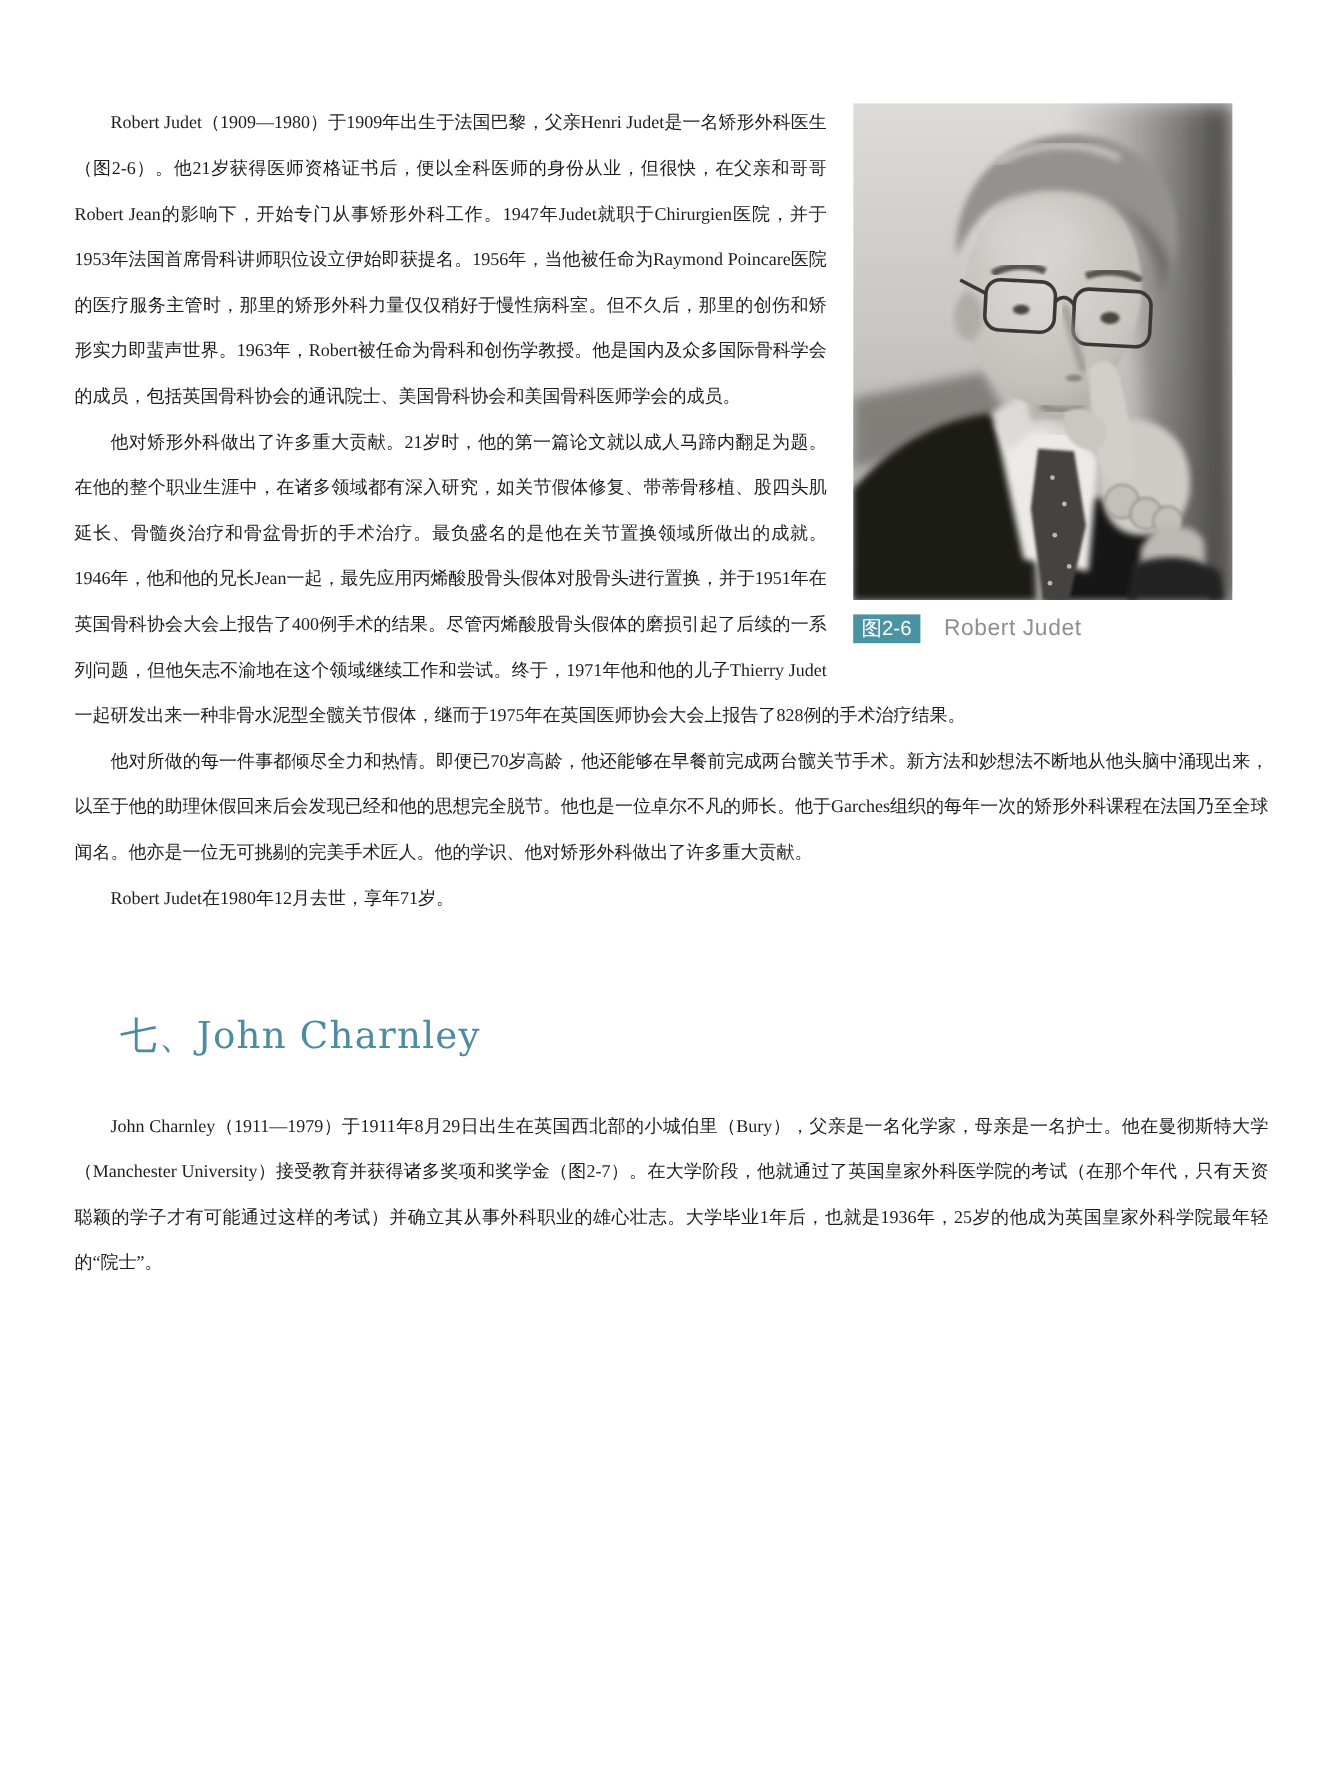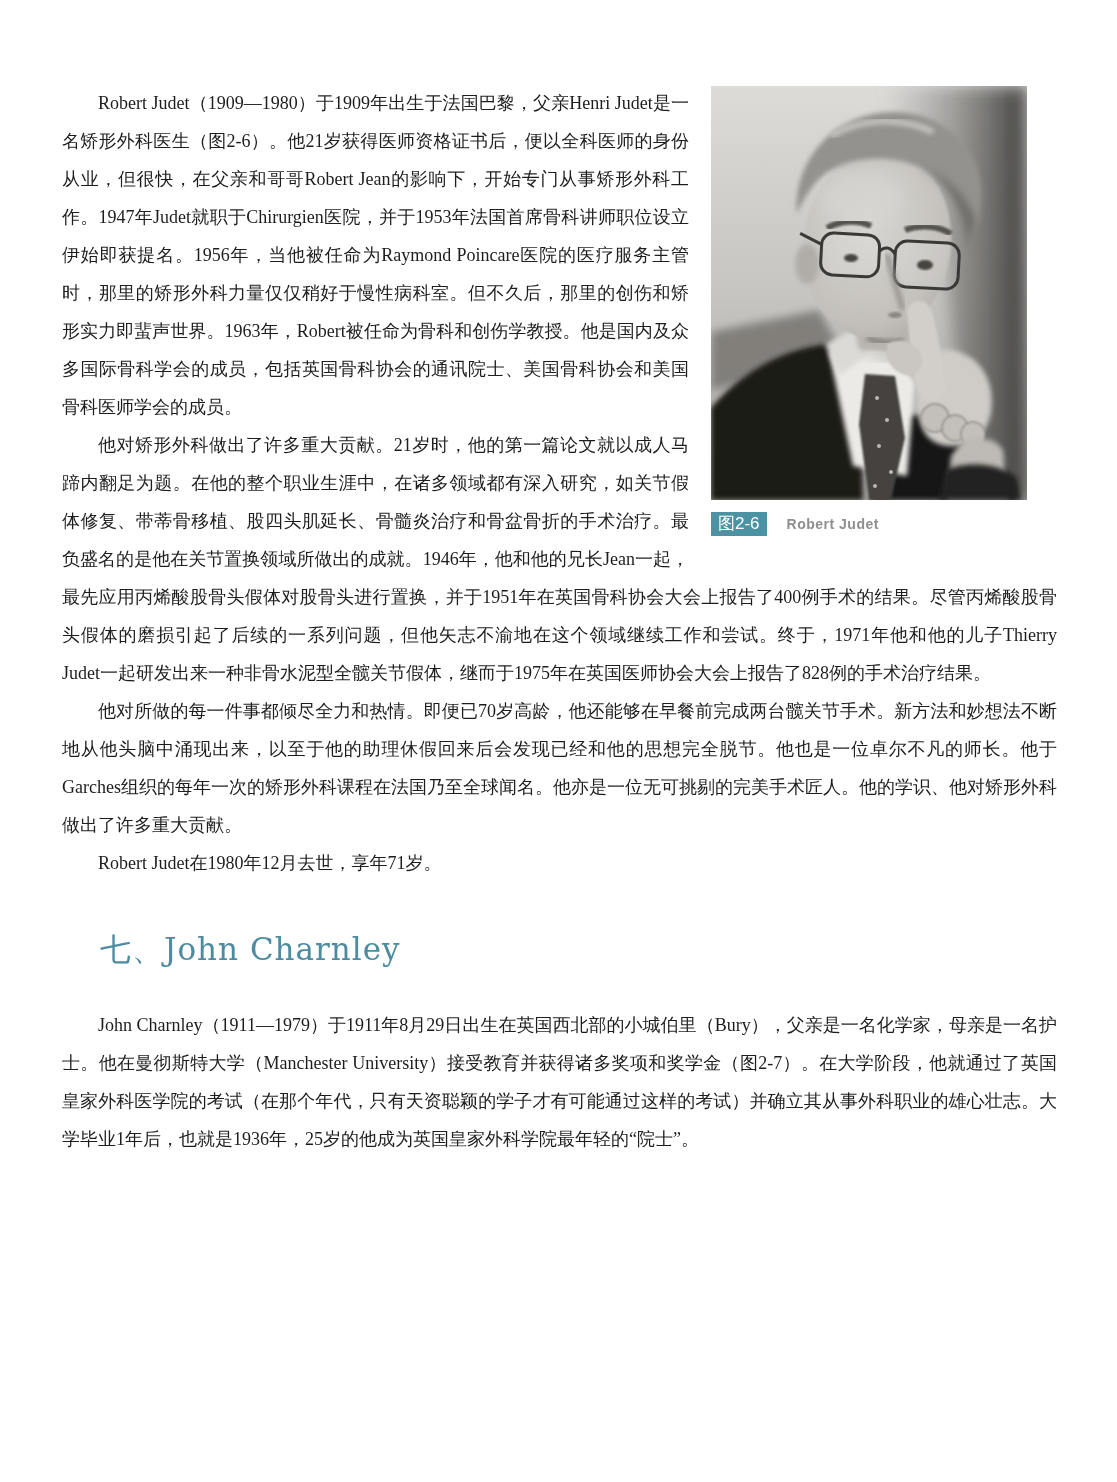--- a/index.html
+++ b/index.html
@@ -18,23 +18,23 @@
   .section-heading {
     font-family:"DejaVu Serif","Liberation Serif",serif;
     color:#4d8ba0;
     font-size:31px;
     font-weight:500;
     letter-spacing:1px;
     margin-left:38px;
     line-height:38px;
   }
   #heading-6 { margin-bottom:42px; }
-  #heading-7 { margin-top:48px; margin-bottom:38px; }
+  #heading-7 { margin-top:76px; margin-bottom:38px; }
   .body-text p {
-    font-size:18px;
+    font-size:15px;
     line-height:38px;
     text-align:justify;
     text-indent:2em;
     color:#1d1d1d;
   }
   .figure {
     float:right;
     width:316px;
     margin:2px 30px 16px 22px;
   }
@@ -48,24 +48,23 @@
   .figure-badge {
     background:#4b93a3;
     color:#ffffff;
     font-size:17px;
     line-height:24px;
     padding:0 7px;
     flex:0 0 auto;
   }
   .figure-caption {
     color:#8f8f8f;
-    font-size:14px;
+    font-size:19px;
     margin-left:20px;
     letter-spacing:0.5px;
-    font-weight:bold;
   }
 </style>
 </head>
 <body>
 
 <div class="page">
 
 
   <div class="body-text">
 

